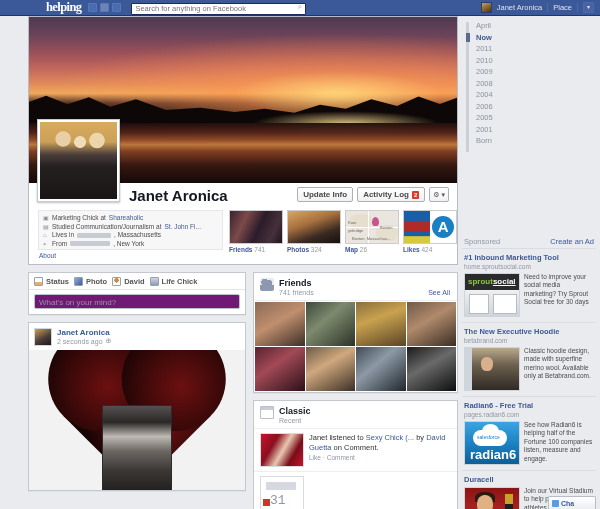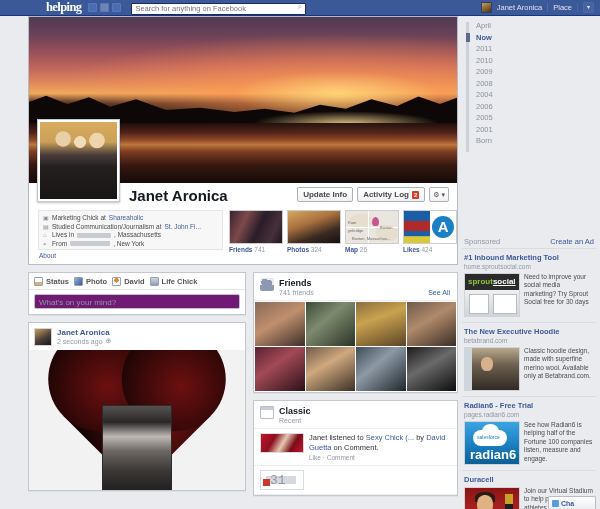--- a/index.html
+++ b/index.html
@@ -306,21 +306,21 @@
   .head-title { font-size: 9px; font-weight: bold; color: #141823; }
   .head-sub { font-size: 7px; color: #9197a3; margin-top: 1px; }
   .see-all { position: absolute; right: 7px; bottom: 4px; font-size: 7px; color: #3b5998; cursor: pointer; }
 
   #friends-grid { display: grid; grid-template-columns: repeat(4, 1fr); gap: 1px; background: #fff; padding: 1px; }
   .fr { height: 44px; background: #ccc; position: relative; overflow: hidden; }
 
   
   #activity { margin-top: 7px; }
   .act-row { display: flex; gap: 5px; padding: 4px 6px; border-bottom: 1px solid #eceef1; }
-  .act-thumb { width: 44px; height: 20px; flex: none; border: 1px solid #d8dbe0; overflow: hidden; }
+  .act-thumb { width: 44px; height: 34px; flex: none; border: 1px solid #d8dbe0; overflow: hidden; }
   .act-text { font-size: 7.5px; line-height: 10px; color: #333; }
   .act-text .b { color: #3b5998; }
   .act-meta { font-size: 6.5px; color: #9197a3; margin-top: 1px; }
   .th-music { background: linear-gradient(120deg,#c8142a 0%, #8a0f20 30%, #e7c7b0 52%, #7a0c18 74%, #c8142a 100%); }
   .th-cal { background: #fff; position: relative; }
   .th-cal .bar { position: absolute; left: 5px; top: 5px; width: 30px; height: 8px; background: #d6d9df; }
   .th-cal .num { position: absolute; left: 9px; bottom: 1px; font-size: 13px; color: #9197a3; font-family: "Liberation Mono", monospace; }
   .th-cal .sq { position: absolute; left: 2px; bottom: 3px; width: 7px; height: 7px; background: #c8392b; }
 
   

